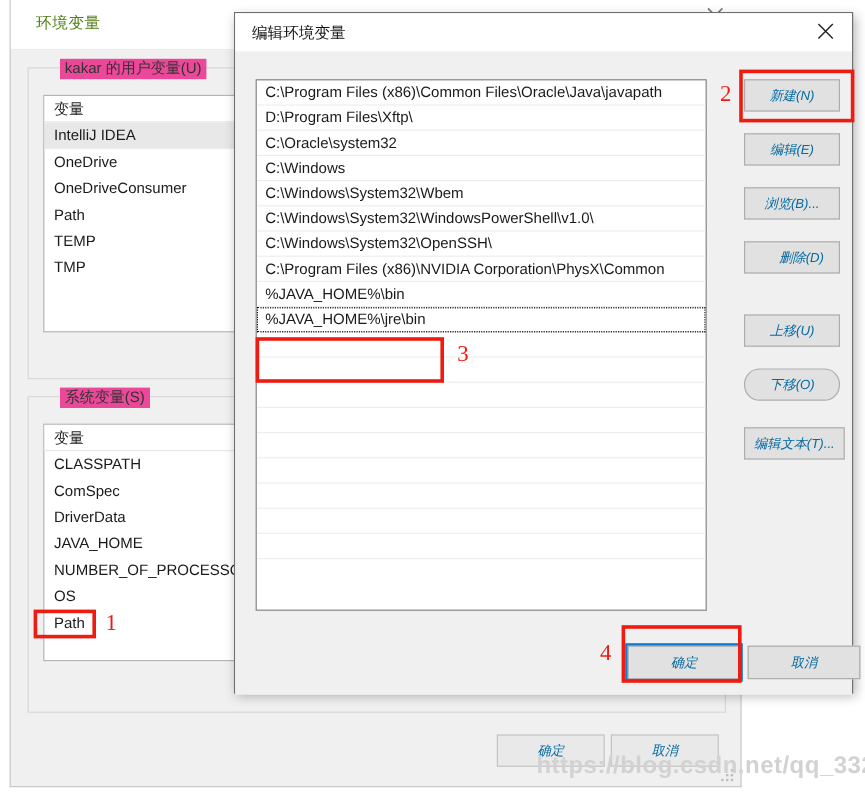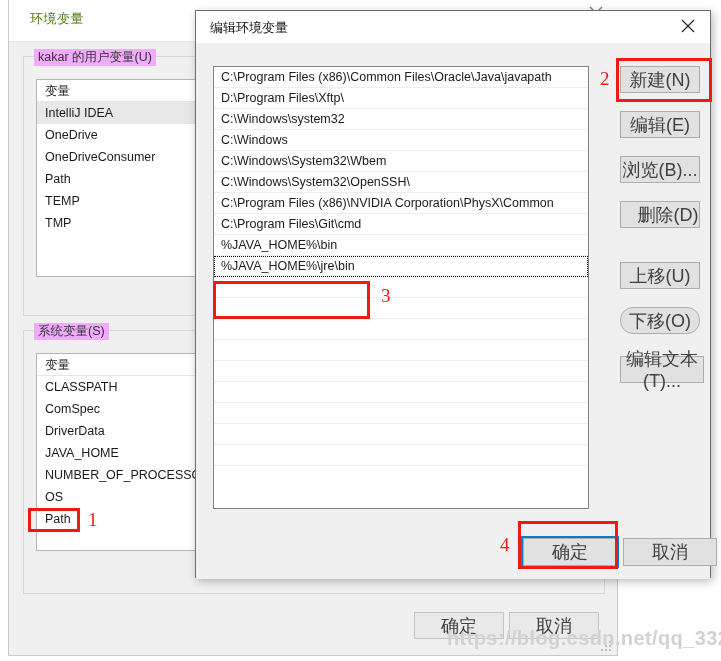--- a/index.html
+++ b/index.html
@@ -33,22 +33,22 @@
     width: 18px; height: 16px; color: #555;
   }
 
   
   .groupbox {
     position: absolute;
     border: 1px solid #d8d8d8;
     background: transparent;
   }
   .groupbox > .legend {
-    position: absolute; top: -8px; left: 10px;
-    background: #f0abfc; padding: 0 4px;
+    position: absolute; top: -8px; left: 26px;
+    background: #ec4899; padding: 0 4px;
     font-size: 12.5px; color: #333; white-space: nowrap;
   }
   .listbox {
     position: absolute;
     background: #ffffff;
     border: 1px solid #b5b5b5;
     overflow: hidden;
   }
   .listhdr {
     height: 22px; line-height: 22px;
@@ -60,24 +60,25 @@
     height: 22px; line-height: 22px;
     padding-left: 8px; font-size: 12.5px; color: #1a1a1a;
     white-space: nowrap;
   }
   .lrow.sel { background: #e8e8e8; }
 
   
   .btn {
     background: #e1e1e1;
     border: 1px solid #adadad;
-    font-size: 18px; color: #404040;
+    font-size: 11px; color: #0369a1;
     display: flex; align-items: center; justify-content: center;
     font-family: "Liberation Sans", "DejaVu Sans", sans-serif;
     padding: 0;
+    font-style: italic;
   }
   .btn.flat { background: #e9e9e9; border-color: #c4c4c4; }
 
   
   .dlg {
     position: absolute; left: 195px; top: 10px; width: 516px; height: 568px;
     background: #f0f0f0;
     border: 1px solid #6e6e6e;
     box-shadow: 2px 3px 9px rgba(0,0,0,.28);
   }
@@ -207,26 +208,26 @@
           <path d="M2 2 L14 14 M14 2 L2 14" stroke="#222" stroke-width="1.2" fill="none"></path>
         </svg>
       </div>
     </div>
 
     <div class="dlg-body">
 
       <div class="pathlist">
         <div class="prow">C:\Program Files (x86)\Common Files\Oracle\Java\javapath</div>
         <div class="prow">D:\Program Files\Xftp\</div>
-        <div class="prow">C:\Windows\system32</div>
+        <div class="prow">C:\Oracle\system32</div>
         <div class="prow">C:\Windows</div>
         <div class="prow">C:\Windows\System32\Wbem</div>
+        <div class="prow">C:\Windows\System32\WindowsPowerShell\v1.0\</div>
         <div class="prow">C:\Windows\System32\OpenSSH\</div>
         <div class="prow">C:\Program Files (x86)\NVIDIA Corporation\PhysX\Common</div>
-        <div class="prow">C:\Program Files\Git\cmd</div>
         <div class="prow">%JAVA_HOME%\bin</div>
         <div class="prow focus">%JAVA_HOME%\jre\bin</div>
         <div class="prow empty">&nbsp;</div>
         <div class="prow empty">&nbsp;</div>
         <div class="prow empty">&nbsp;</div>
         <div class="prow empty">&nbsp;</div>
         <div class="prow empty">&nbsp;</div>
         <div class="prow empty">&nbsp;</div>
         <div class="prow empty">&nbsp;</div>
         <div class="prow empty">&nbsp;</div>

